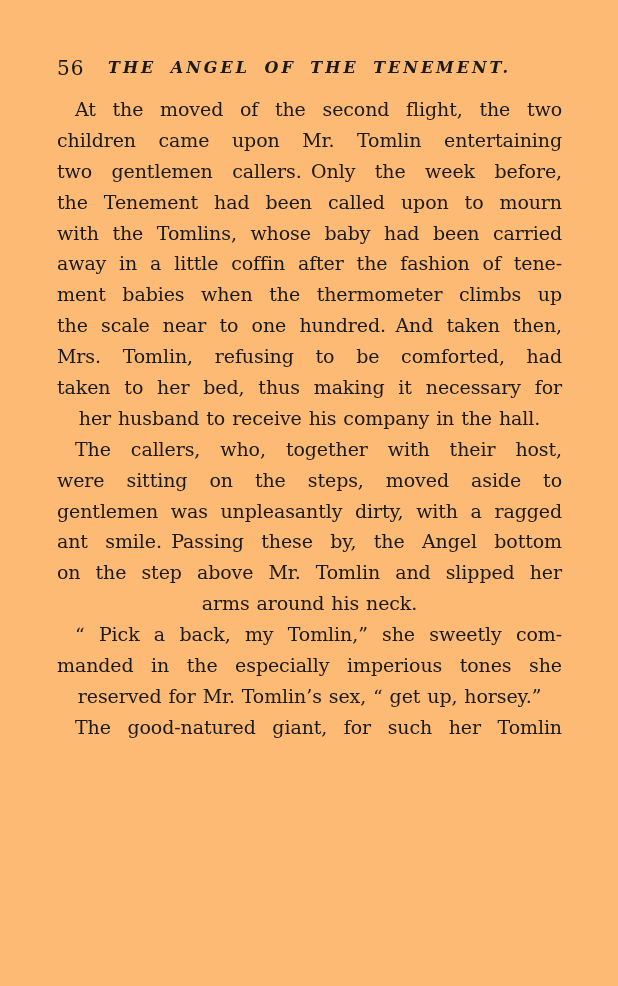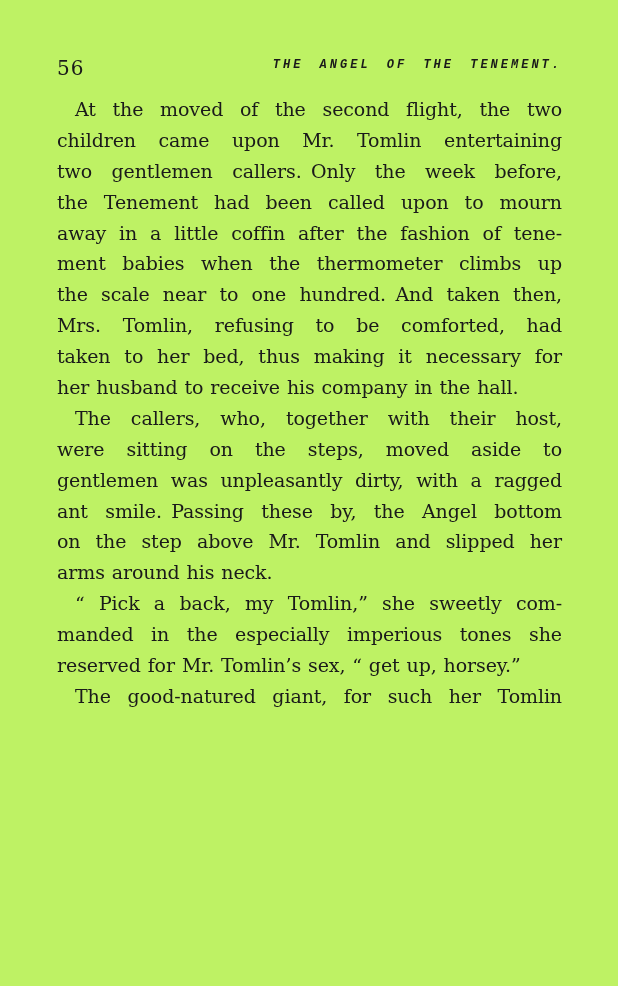--- a/index.html
+++ b/index.html
@@ -4,64 +4,63 @@
 <style>
   html, body {
     margin: 0;
     padding: 0;
     background: #ffffff;
   }
   .page {
     position: relative;
     width: 618px;
     height: 986px;
-    background: #bef264;
+    background: #fdba74;
     font-family: "DejaVu Serif", serif;
     color: #1a1a1a;
     overflow: hidden;
   }
   .header {
     position: absolute;
     left: 57px;
     top: 54px;
     width: 505px;
     height: 30px;
   }
   .pagenum {
     position: absolute;
     left: 0;
     top: 2px;
     font-size: 20px;
     letter-spacing: 1px;
   }
   .running-head {
-    text-align: right;
+    text-align: center;
     font-style: italic;
     font-weight: 700;
-    font-size: 12px;
+    font-size: 16px;
     letter-spacing: 3px;
     word-spacing: 6px;
     padding-top: 4px;
     white-space: nowrap;
-    font-family: Liberation Mono, monospace;
   }
   .body-text {
     position: absolute;
     left: 57px;
     top: 94px;
     width: 505px;
   }
   .line {
     height: 30.9px;
     line-height: 30.9px;
     font-size: 19px;
     letter-spacing: -0.1px;
     word-spacing: 1px;
     white-space: nowrap;
-    text-align: left;
+    text-align: center;
   }
   .line.justify {
     text-align: justify;
     text-align-last: justify;
   }
   .line.indent {
     text-indent: 18px;
   }
 </style>
 </head>
@@ -70,20 +69,21 @@
 <div class="page">
   <div class="header">
     <span class="pagenum">56</span>
     <div class="running-head">THE ANGEL OF THE TENEMENT.</div>
   </div>
   <div class="body-text">
       <div class="line indent justify">At the moved of the second flight, the two</div>
       <div class="line justify">children came upon Mr. Tomlin entertaining</div>
       <div class="line justify">two gentlemen callers. Only the week before,</div>
       <div class="line justify">the Tenement had been called upon to mourn</div>
+      <div class="line justify">with the Tomlins, whose baby had been carried</div>
       <div class="line justify">away in a little coffin after the fashion of tene-</div>
       <div class="line justify">ment babies when the thermometer climbs up</div>
       <div class="line justify">the scale near to one hundred. And taken then,</div>
       <div class="line justify">Mrs. Tomlin, refusing to be comforted, had</div>
       <div class="line justify">taken to her bed, thus making it necessary for</div>
       <div class="line">her husband to receive his company in the hall.</div>
       <div class="line indent justify">The callers, who, together with their host,</div>
       <div class="line justify">were sitting on the steps, moved aside to</div>
       <div class="line justify">gentlemen was unpleasantly dirty, with a ragged</div>
       <div class="line justify">ant smile. Passing these by, the Angel bottom</div>

